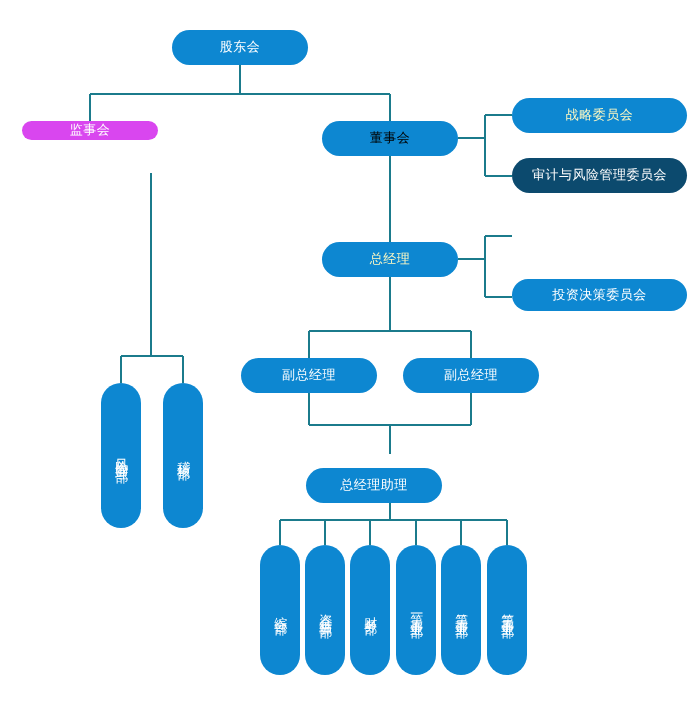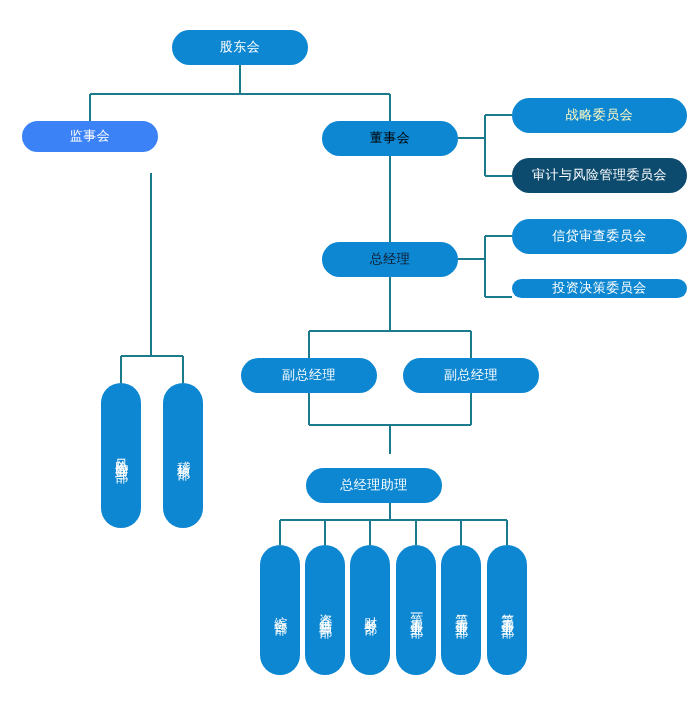--- a/index.html
+++ b/index.html
@@ -108,45 +108,42 @@
       <path d="M416,520 L416,545"></path>
       <path d="M461,520 L461,545"></path>
       <path d="M507,520 L507,545"></path>
     </g>
   </svg>
 
   <div class="node horizontal" style="left: 172px; top: 30px; width: 136px; height: 35px; border-radius: 17.5px; background: rgb(13, 135, 209); color: rgb(255, 255, 255);">
     <span class="node-label">股东会</span>
   </div>
 
-  <div class="node horizontal" style="left: 22px; top: 121px; width: 136px; height: 31px; border-radius: 17.5px; background: #3b82f6; color: rgb(255, 255, 255);">
+  <div class="node horizontal" style="left: 22px; top: 121px; width: 136px; height: 19px; border-radius: 17.5px; background: #d946ef; color: rgb(255, 255, 255);">
     <span class="node-label">监事会</span>
   </div>
 
   <div class="node horizontal" style="left: 322px; top: 121px; width: 136px; height: 35px; border-radius: 17.5px; background: rgb(13, 135, 209); color: #000000;">
     <span class="node-label">董事会</span>
   </div>
 
   <div class="node horizontal" style="left: 512px; top: 98px; width: 175px; height: 35px; border-radius: 17.5px; background: rgb(13, 135, 209); color: #fef9c3;">
     <span class="node-label">战略委员会</span>
   </div>
 
   <div class="node horizontal" style="left: 512px; top: 158px; width: 175px; height: 35px; border-radius: 17.5px; background: #0c4a6e; color: rgb(255, 255, 255);">
     <span class="node-label">审计与风险管理委员会</span>
   </div>
 
-  <div class="node horizontal" style="left: 322px; top: 242px; width: 136px; height: 35px; border-radius: 17.5px; background: rgb(13, 135, 209); color: #0f172a;">
+  <div class="node horizontal" style="left: 322px; top: 242px; width: 136px; height: 35px; border-radius: 17.5px; background: rgb(13, 135, 209); color: #fef9c3;">
     <span class="node-label">总经理</span>
   </div>
 
-  <div class="node horizontal" style="left: 512px; top: 219px; width: 175px; height: 35px; border-radius: 17.5px; background: rgb(13, 135, 209); color: rgb(255, 255, 255);">
-    <span class="node-label">信贷审查委员会</span>
-  </div>
 
-  <div class="node horizontal" style="left: 512px; top: 279px; width: 175px; height: 19px; border-radius: 17.5px; background: rgb(13, 135, 209); color: rgb(255, 255, 255); justify-content: center;">
+  <div class="node horizontal" style="left: 512px; top: 279px; width: 175px; height: 32px; border-radius: 17.5px; background: rgb(13, 135, 209); color: rgb(255, 255, 255); justify-content: center;">
     <span class="node-label">投资决策委员会</span>
   </div>
 
   <div class="node horizontal" style="left: 241px; top: 358px; width: 136px; height: 35px; border-radius: 17.5px; background: rgb(13, 135, 209); color: rgb(255, 255, 255);">
     <span class="node-label">副总经理</span>
   </div>
 
   <div class="node horizontal" style="left: 403px; top: 358px; width: 136px; height: 35px; border-radius: 17.5px; background: rgb(13, 135, 209); color: rgb(255, 255, 255);">
     <span class="node-label">副总经理</span>
   </div>

